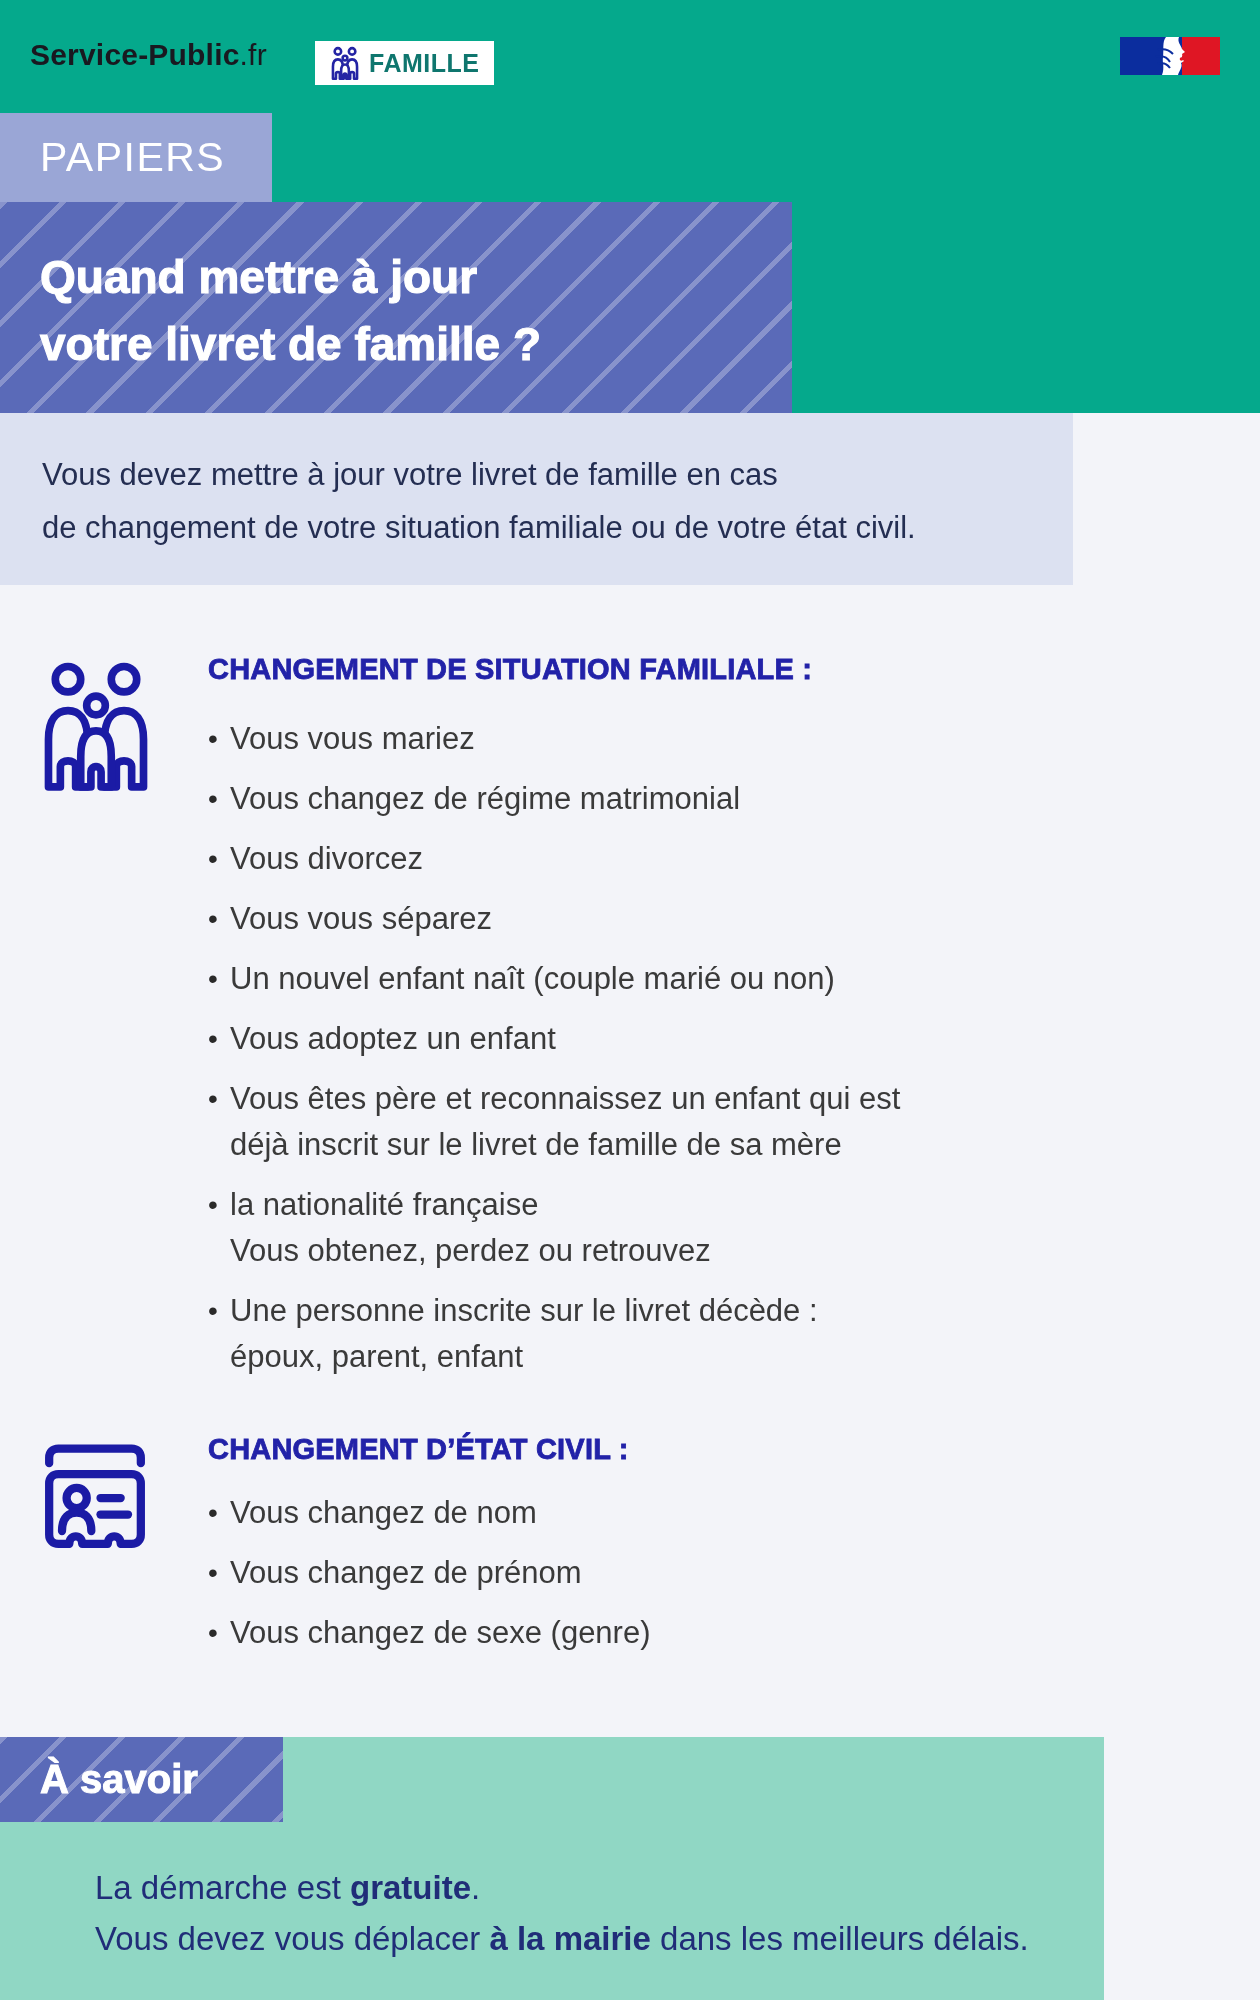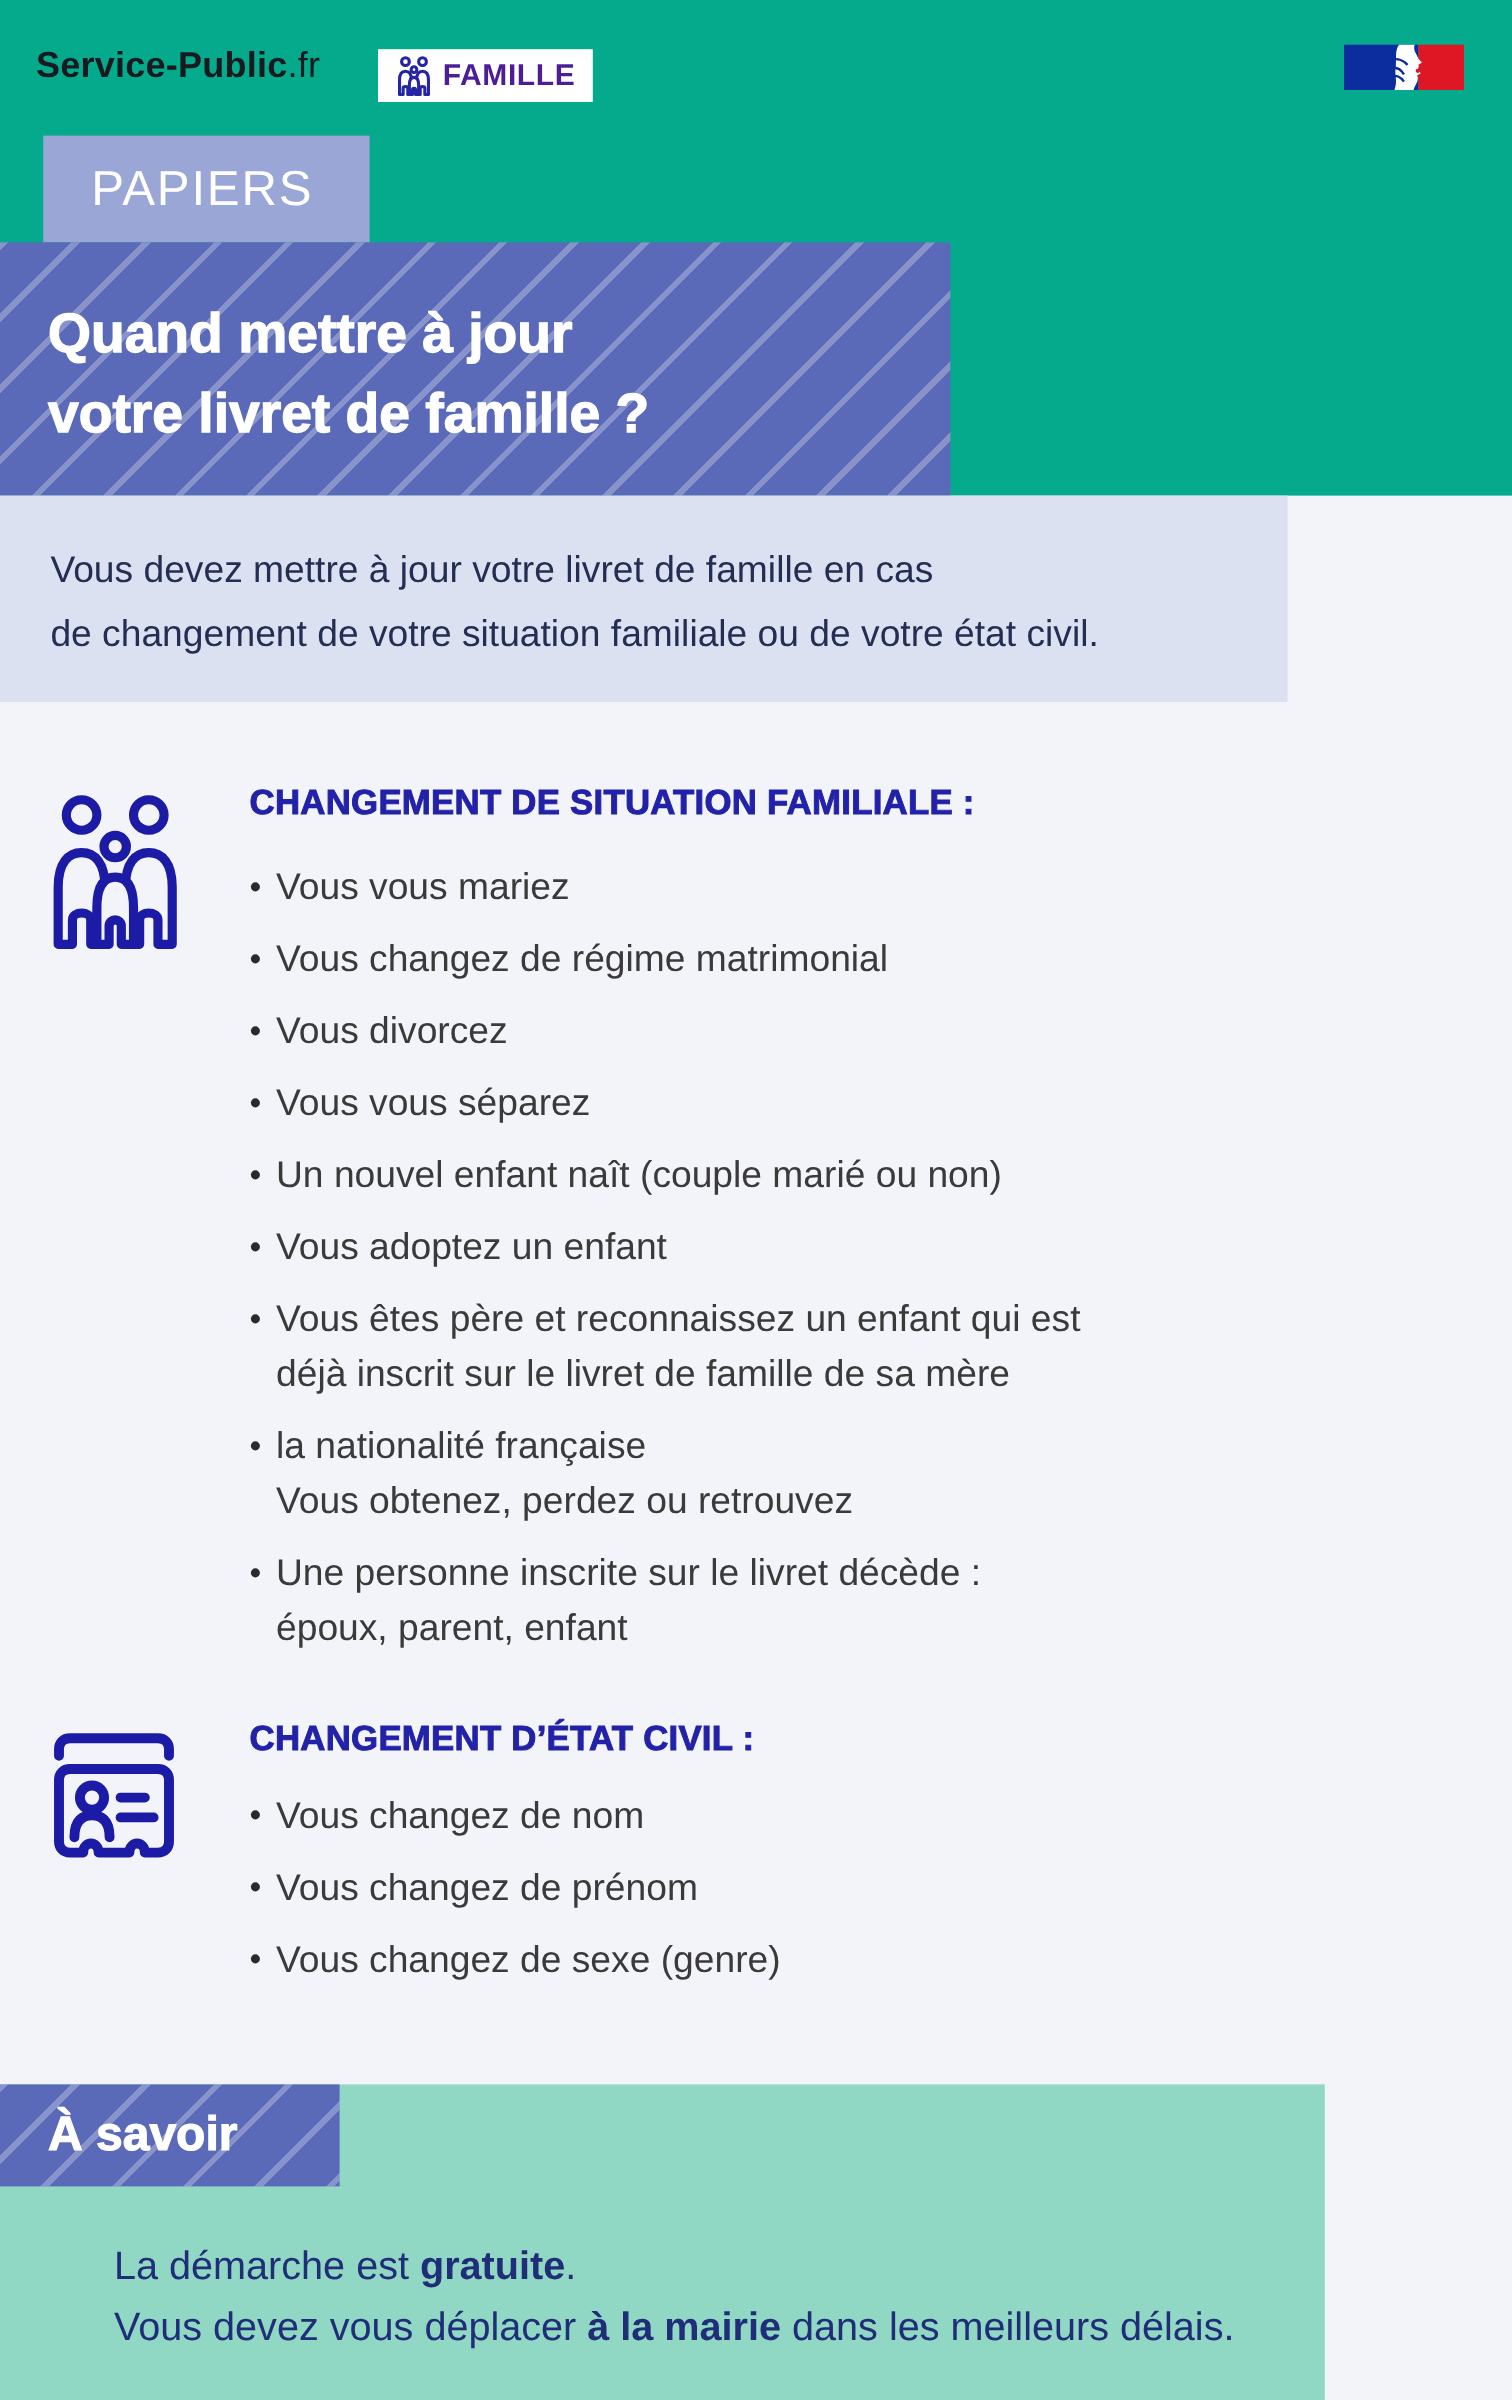--- a/index.html
+++ b/index.html
@@ -9,26 +9,26 @@
     font-family:"Liberation Sans", sans-serif;
   }
   
   .header-band{position:absolute;top:0;left:0;width:1260px;height:413px;background:var(--c-header_green,#05a98c);}
   .brand{position:absolute;top:38px;left:30px;font-size:30px;font-weight:700;color:#191920;letter-spacing:.2px;white-space:nowrap;}
   .brand .suffix{font-weight:400;}
   .famille-badge{
     position:absolute;top:41px;left:315px;height:44px;background:#ffffff;
     display:flex;align-items:center;gap:9px;padding:0 15px;
   }
-  .famille-badge .label{font-size:25px;font-weight:700;color:#4c1d95;letter-spacing:.5px;white-space:nowrap;}
+  .famille-badge .label{font-size:25px;font-weight:700;color:#0f766e;letter-spacing:.5px;white-space:nowrap;}
   .flag{position:absolute;top:37px;left:1120px;width:100px;height:38px;}
   
   .papiers-badge{
     position:absolute;top:113px;left:0;width:272px;height:89px;
-    background:var(--c-badge_lavender,#9aa6d6);display:flex;align-items:center;padding-left:40px;box-sizing:border-box;margin-left:36px;
+    background:var(--c-badge_lavender,#9aa6d6);display:flex;align-items:center;padding-left:40px;box-sizing:border-box;
   }
   .papiers-badge .label{color:#ffffff;font-size:41px;font-weight:400;letter-spacing:1.5px;}
   
   .stripes{
     background:var(--c-title_purple,#5a6ab8);
     background-image:repeating-linear-gradient(135deg,
       rgba(255,255,255,.28) 0px, rgba(255,255,255,.28) 5px,
       rgba(255,255,255,0) 5px, rgba(255,255,255,0) 42px);
   }
   .title-block{

